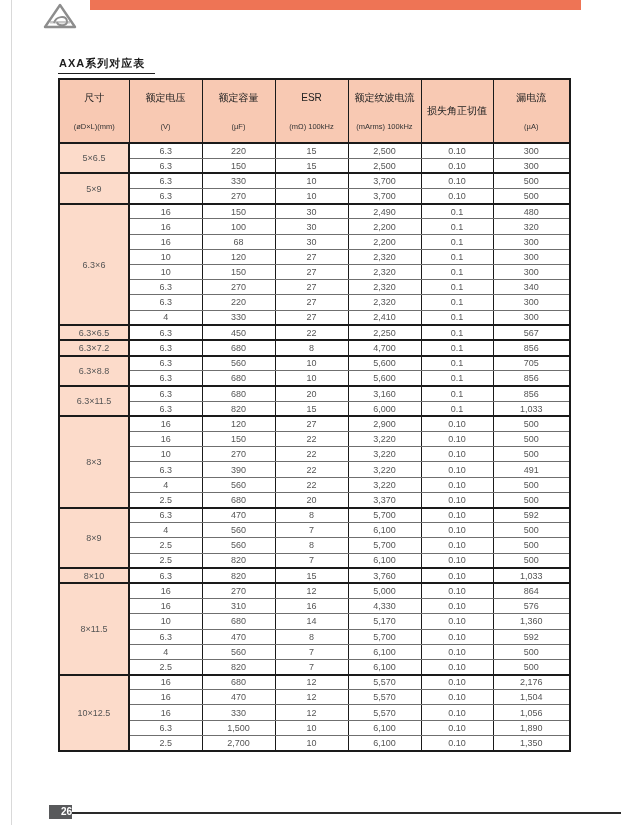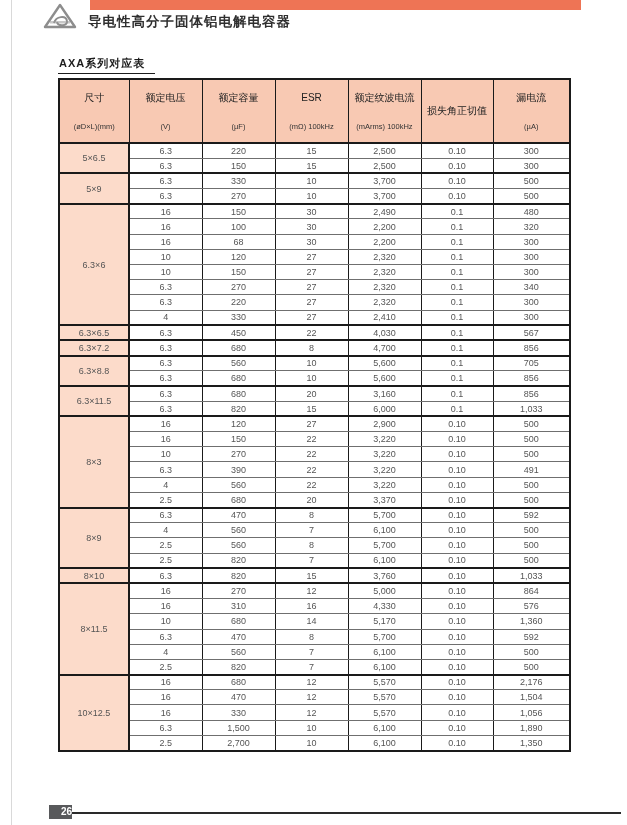--- a/index.html
+++ b/index.html
@@ -48,21 +48,20 @@
   <div class="topbar"></div>
 
   <div class="logo">
     <svg width="36" height="32" viewBox="0 0 36 32">
       <path d="M18 2 L33 24 L3 24 Z" fill="none" stroke="#8d8d8d" stroke-width="2.4" stroke-linejoin="round"></path>
       <path d="M12 20 C14 13, 24 12, 25 18 C26 23, 16 24, 15 19" fill="none" stroke="#8d8d8d" stroke-width="2"></path>
       <rect x="8" y="18" width="20" height="2.5" fill="#9a9a9a" opacity="0.55"></rect>
     </svg>
   </div>
 
-  <div class="header-title">导电性高分子固体铝电解电容器</div>
   <div class="section-title">AXA系列对应表</div>
 
   <table class="spec-table">
     <colgroup>
       <col class="c0">
         <col class="c1">
         <col class="c2">
         <col class="c3">
         <col class="c4">
         <col class="c5">
@@ -197,21 +196,21 @@
           <td>27</td>
           <td>2,410</td>
           <td>0.1</td>
           <td>300</td>
         </tr>
         <tr class="group-start">
           <td class="size-cell" rowspan="1">6.3×6.5</td>
           <td>6.3</td>
           <td>450</td>
           <td>22</td>
-          <td>4,030</td>
+          <td>2,250</td>
           <td>0.1</td>
           <td>567</td>
         </tr>
         <tr class="group-start">
           <td class="size-cell" rowspan="1">6.3×7.2</td>
           <td>6.3</td>
           <td>680</td>
           <td>8</td>
           <td>4,700</td>
           <td>0.1</td>

